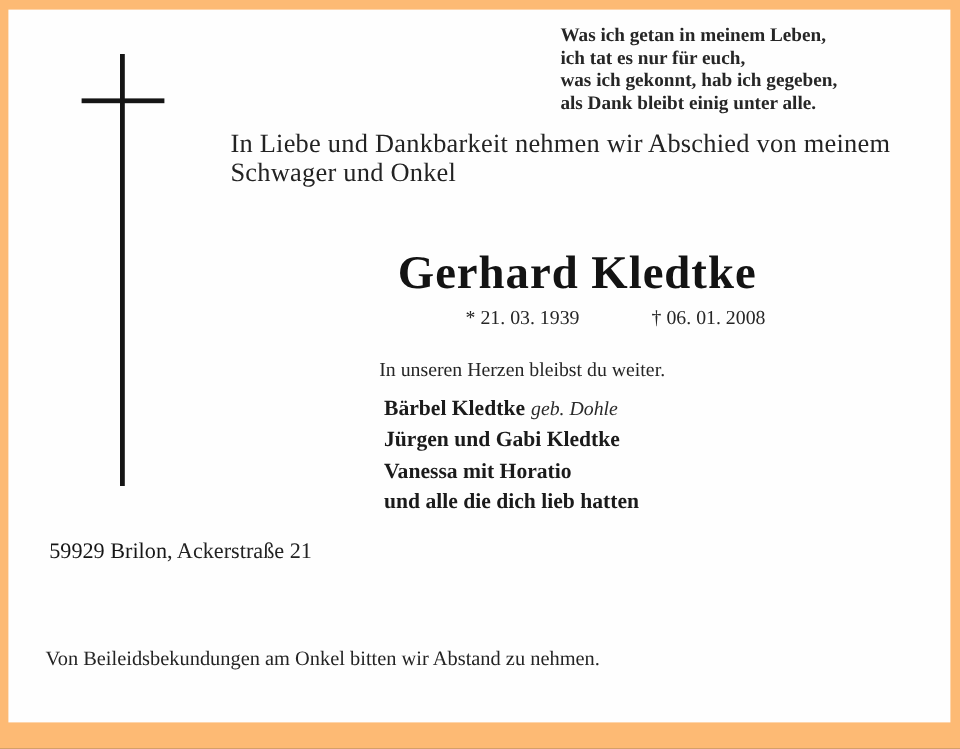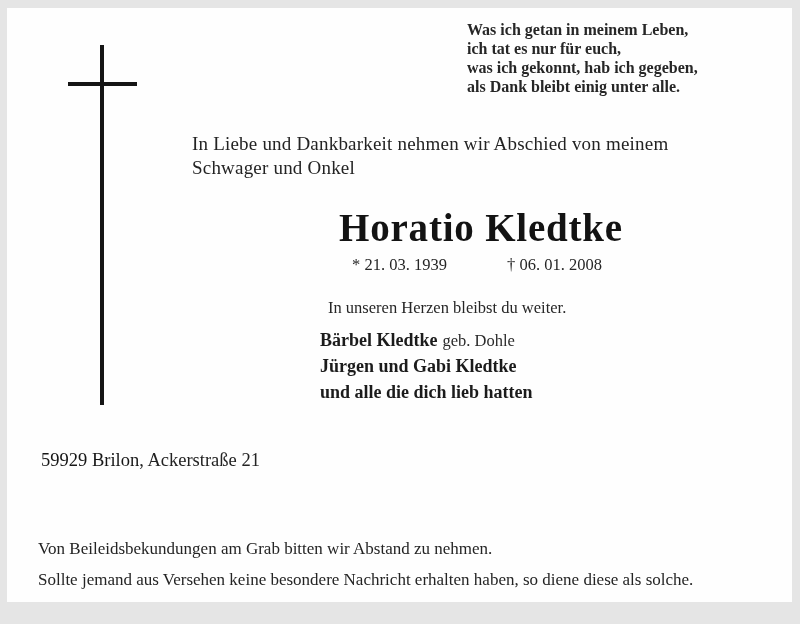--- a/index.html
+++ b/index.html
@@ -8,21 +8,21 @@
     font-family: "Liberation Serif", "DejaVu Serif", serif;
     background: #080808;
     position: relative;
     overflow: hidden;
     color: #1f1f1f;
   }
   .page {
     position: absolute;
     left: 0; top: 0;
     width: 800px; height: 624px;
-    background: #e5e5e5;
+    background: #fdba74;
   }
   .sheet {
     position: absolute;
     left: 7px; top: 8px;
     width: 785px; height: 594px;
     background: #fefefe;
   }
   
   .cross-v {
     position: absolute;
@@ -41,57 +41,57 @@
     position: absolute;
     left: 467px; top: 21px;
     font-size: 16px;
     line-height: 18.9px;
     font-weight: 600;
     color: #262626;
     white-space: nowrap;
   }
   .intro {
     position: absolute;
-    left: 192px; top: 132px;
-    font-size: 19px;
+    left: 192px; top: 108px;
+    font-size: 22px;
     line-height: 24.2px;
     letter-spacing: 0.2px;
     color: #232323;
     white-space: nowrap;
   }
   .deceased-name {
     position: absolute;
     left: 481px; top: 205px;
     transform: translateX(-50%);
     font-size: 39px;
     font-weight: 700;
     letter-spacing: 0.8px;
     color: #131313;
     white-space: nowrap;
   }
-  .date { position: absolute; top: 255px; font-size: 16.5px; color: #262626; white-space: nowrap; }
+  .date { position: absolute; top: 255px; font-size: 16.5px; color: #262626; white-space: nowrap; margin-left: 36px; }
   .birth-date { left: 352px; }
   .death-date { left: 507px; }
   .memorial {
     position: absolute;
-    left: 328px; top: 298px;
+    left: 316px; top: 298px;
     font-size: 16.5px;
     color: #262626;
     white-space: nowrap;
   }
   .mourners {
     position: absolute;
     left: 320px; top: 328px;
     font-size: 18px;
     line-height: 25.8px;
     font-weight: 700;
     color: #1b1b1b;
     white-space: nowrap;
   }
-  .mourner-suffix { font-weight: 400; font-size: 16.5px; margin-left: 5px; color: #2a2a2a; }
+  .mourner-suffix { font-weight: 400; font-size: 16.5px; margin-left: 5px; color: #2a2a2a; font-style: italic; }
   .address {
     position: absolute;
     left: 41px; top: 450px;
     font-size: 18.5px;
     color: #232323;
     white-space: nowrap;
   }
   .address-city { font-weight: 400; color: #161616; }
   .funeral {
     position: absolute;
@@ -133,40 +133,42 @@
     <div>ich tat es nur für euch,</div>
     <div>was ich gekonnt, hab ich gegeben,</div>
     <div>als Dank bleibt einig unter alle.</div>
   </div>
 
   <div class="intro">
     <div>In Liebe und Dankbarkeit nehmen wir Abschied von meinem</div>
     <div>Schwager und Onkel</div>
   </div>
 
-  <h1 class="deceased-name">Horatio Kledtke</h1>
+  <h1 class="deceased-name">Gerhard Kledtke</h1>
 
   <span class="date birth-date">* 21. 03. 1939</span>
   <span class="date death-date">† 06. 01. 2008</span>
 
   <div class="memorial">In unseren Herzen bleibst du weiter.</div>
 
   <div class="mourners">
     <div>
       <span>Bärbel Kledtke</span><span class="mourner-suffix">geb. Dohle</span>
     </div>
     <div>
       <span>Jürgen und Gabi Kledtke</span>
     </div>
     <div>
+      <span>Vanessa mit Horatio</span>
+    </div>
+    <div>
       <span>und alle die dich lieb hatten</span>
     </div>
   </div>
 
   <div class="address">
     <span class="address-city">59929 Brilon</span><span>, Ackerstraße 21</span>
   </div>
 
 
-  <div class="condolence">Von Beileidsbekundungen am Grab bitten wir Abstand zu nehmen.</div>
+  <div class="condolence">Von Beileidsbekundungen am Onkel bitten wir Abstand zu nehmen.</div>
 
-  <div class="final-note">Sollte jemand aus Versehen keine besondere Nachricht erhalten haben, so diene diese als solche.</div>
 </div>
 
 </body></html>

